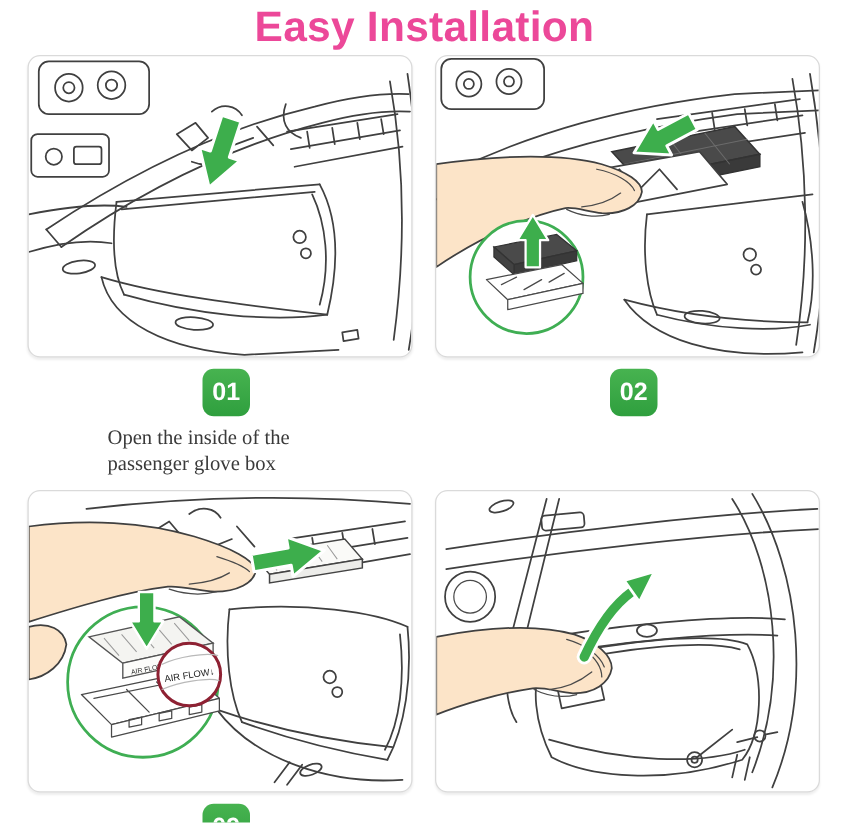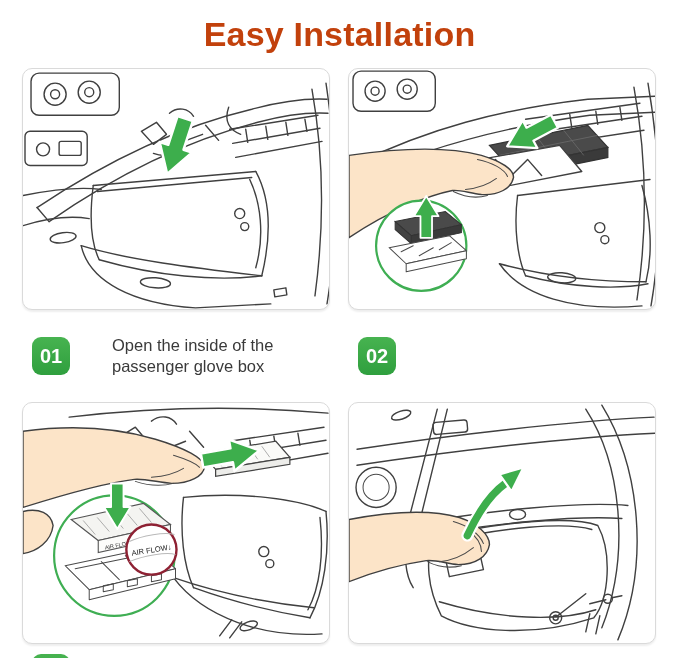--- a/index.html
+++ b/index.html
@@ -2,45 +2,45 @@
 <html><head>
 <meta charset="utf-8">
 <style>
   html,body{margin:0;padding:0;}
   body{
     width:679px;height:658px;overflow:hidden;background:#fff;
     font-family:"Liberation Sans", sans-serif;
     -webkit-font-smoothing:antialiased;
   }
   .page-title{
-    text-align:center;font-size:34px;font-weight:700;color:#c2410c;
-    line-height:44px;height:44px;margin:12px;letter-spacing:0.2px;
+    text-align:center;font-size:34px;font-weight:700;color:#ec4899;
+    line-height:44px;height:44px;margin:0;letter-spacing:0.2px;
   }
   .grid{
     margin-left:22px;display:grid;
     grid-template-columns:308px 308px;column-gap:18px;row-gap:0;
   }
   .panel{
     width:308px;height:242px;box-sizing:border-box;background:#fff;
     border:1.5px solid #DADADA;border-radius:10px;overflow:hidden;
     box-shadow:0 2px 2px rgba(0,0,0,0.07);
   }
   .panel svg{display:block;width:100%;height:100%;}
   .caption{
-    display:flex;align-items:center;gap:26px;
-    box-sizing:border-box;min-height:58px;padding:9px 0 9px 10px;
+    display:flex;align-items:center;gap:4px;
+    box-sizing:border-box;min-height:58px;padding:9px 0 9px 10px;flex-direction:column;
   }
   .badge{
     flex:none;width:38px;height:38px;border-radius:9px;
     background:linear-gradient(180deg,#47B350,#2F9F3E);
     color:#fff;font-size:20px;font-weight:700;
     display:flex;align-items:center;justify-content:center;
   }
   .cap-text{
-    font-size:16.5px;line-height:1.28;color:#3a3a3a;margin:16px;
+    font-size:16.5px;line-height:1.28;color:#3a3a3a;margin:2px;font-family:Liberation Serif, serif;
   }
   .w1{max-width:190px;} .w2{max-width:190px;} .w3{max-width:240px;} .w4{max-width:300px;}
 
   
   .ln{fill:none;stroke:#404040;stroke-width:1.4;stroke-linecap:round;stroke-linejoin:round;}
   .ln2{fill:none;stroke:#4a4a4a;stroke-width:1;stroke-linecap:round;stroke-linejoin:round;}
   .skin{fill:#FCE4C8;stroke:#404040;stroke-width:1.4;stroke-linejoin:round;}
   .garr{fill:#3DAE4C;stroke:#fff;stroke-width:2.5;stroke-linejoin:round;}
   .pleat{stroke:#9a9a9a;stroke-width:0.8;fill:none;}
   .grid-ln{stroke:#6b6b6b;stroke-width:0.8;fill:none;}

